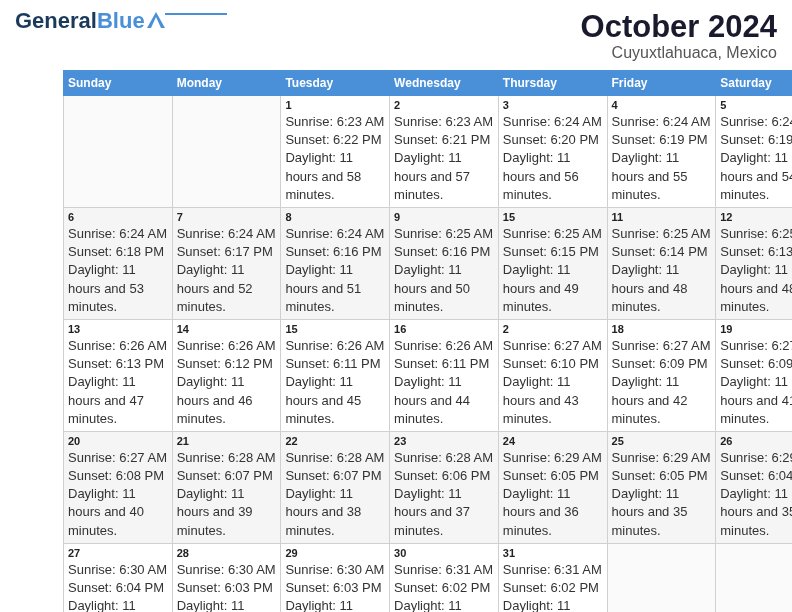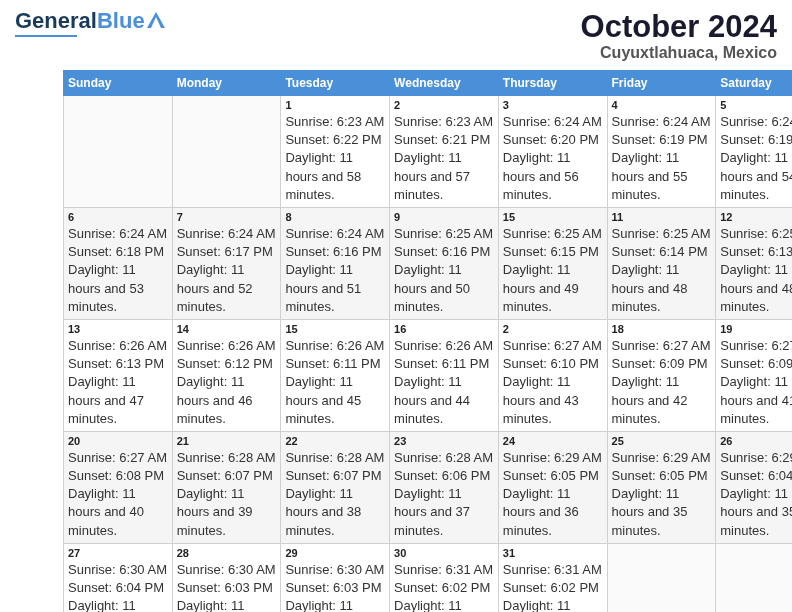--- a/index.html
+++ b/index.html
@@ -15,36 +15,35 @@
       padding: 10px 15px 10px 15px;
     }
     .header {
       display: flex;
       justify-content: space-between;
       align-items: flex-start;
       margin-bottom: 8px;
     }
     .logo {
       display: flex;
-      flex-direction: column;
+      flex-direction: row;
       align-items: flex-start;
     }
     .title-block {
       text-align: right;
     }
     .month-title {
       font-size: 31px;
       font-weight: bold;
       color: #1a1a2e;
       line-height: 1.1;
     }
     .location {
       font-size: 16px;
       color: #555;
-      font-weight: bold;
     }
     table {
       width: 100%;
       border-collapse: collapse;
       table-layout: fixed;
       margin-left: 48px;
     }
     th {
       background: #4a90d9;
       color: #fff;

